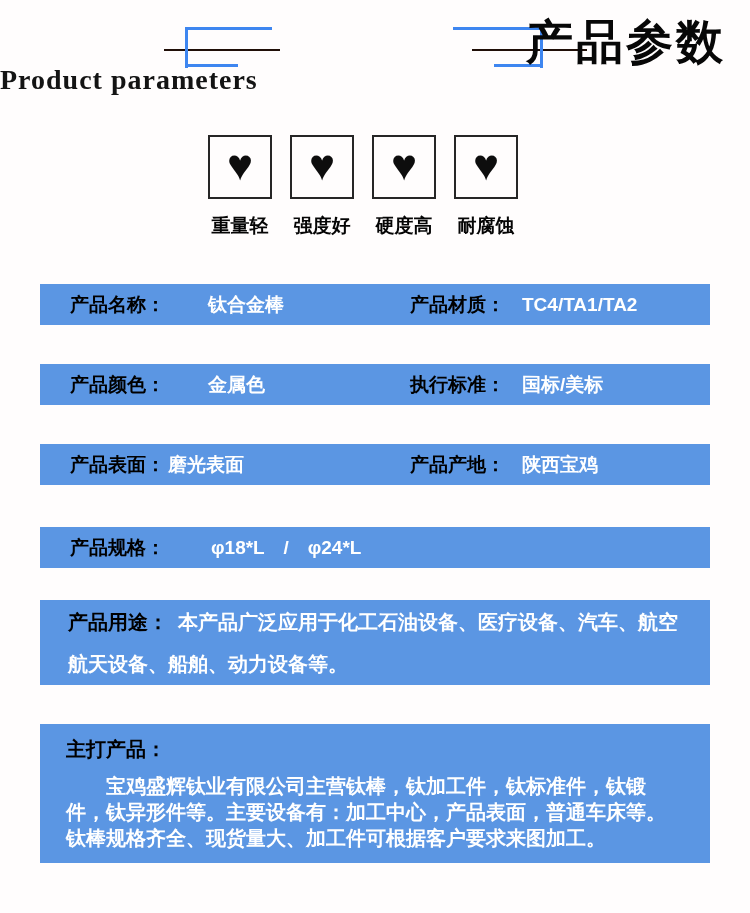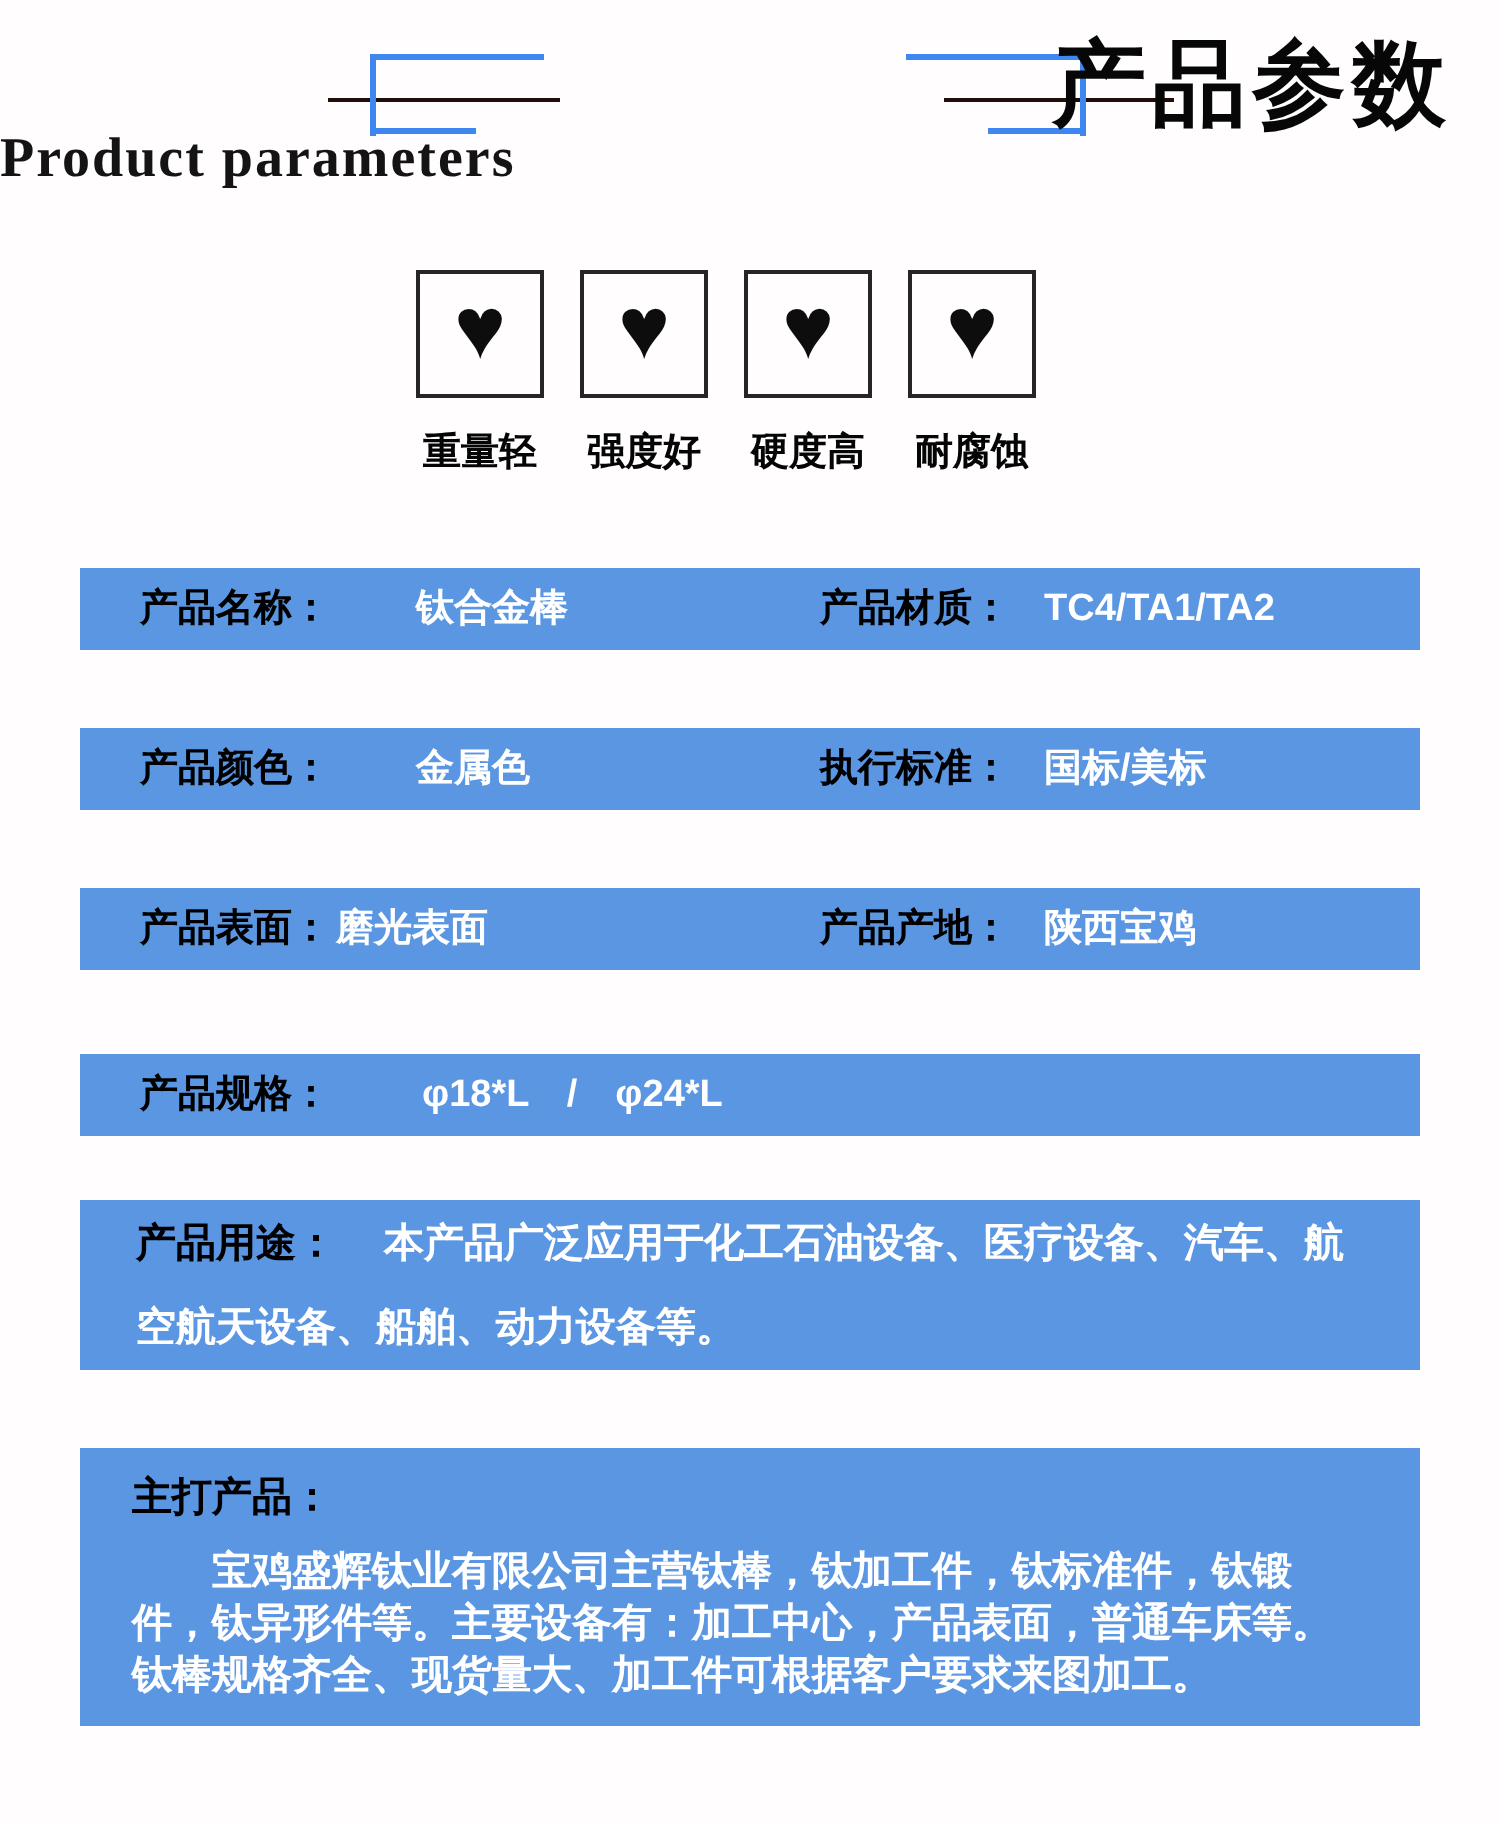--- a/index.html
+++ b/index.html
@@ -67,21 +67,21 @@
   .val { color: var(--value, #ffffff); }
   .c1l { left: 30px; }
   .c1v { left: 150px; margin-left: 18px; }
   .c1v-tight { left: 128px; }
   .c1v-spec { left: 145px; margin-left: 26px; }
   .c2l { left: 370px; }
   .c2v { left: 482px; }
 
   .b5 .inline-lab {
     color: var(--label, #000000); font-size: 20px; font-weight: bold;
-    margin-right: 24px; line-height: 41px;
+    margin-right: 10px; line-height: 41px;
   }
   .b5 .inline-val { color: var(--value, #ffffff); font-size: 20px; font-weight: bold; line-height: 41px; }
   .b5 .flow { line-height: 41px; }
 
   .b6-heading { font-size: 20px; font-weight: bold; color: var(--label, #000000); line-height: 28px; margin: 0; }
   .b6-text {
     margin: 10px 0 0; font-size: 20px; font-weight: bold; color: var(--value, #ffffff);
     line-height: 26px; text-indent: 2em;
   }
 </style>

